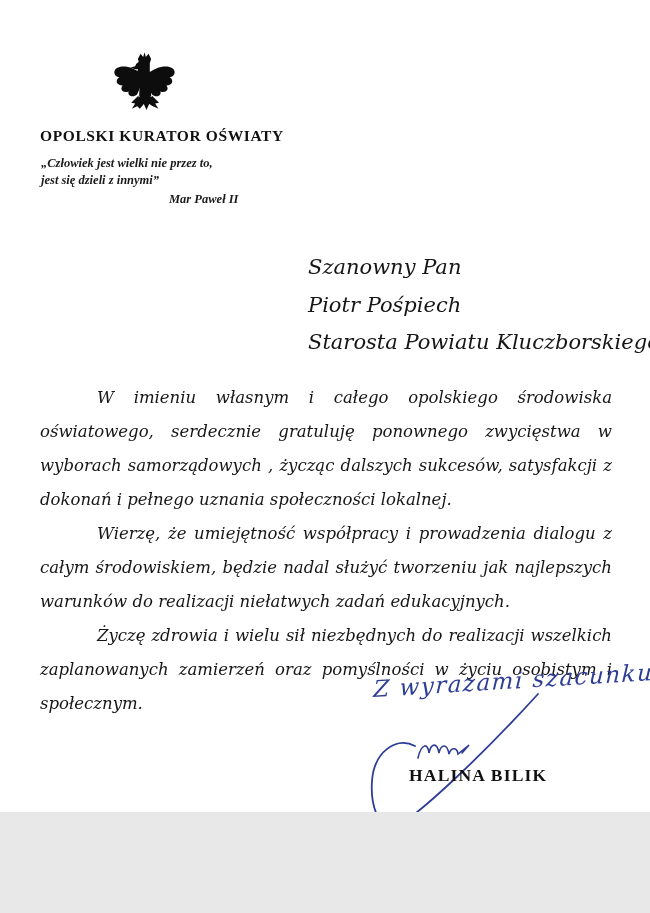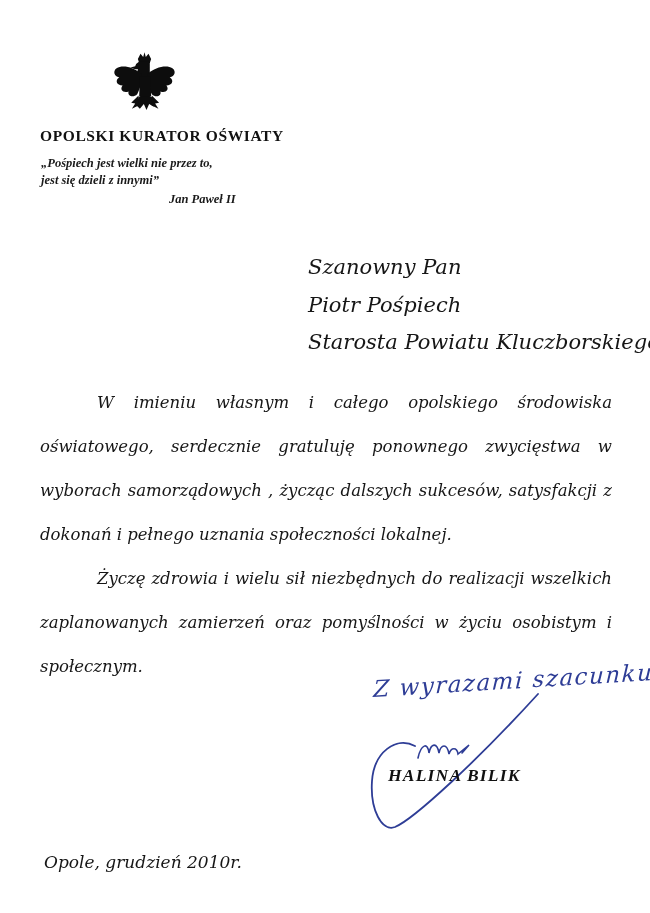--- a/index.html
+++ b/index.html
@@ -1,19 +1,19 @@
 <!DOCTYPE html>
 <html><head>
 <meta charset="utf-8">
 <style>
   html, body { margin: 0; padding: 0; background: #e8e8e8; }
   .page {
     position: relative;
     width: 650px;
-    height: 913px;
+    height: 812px;
     background: #ffffff;
     overflow: hidden;
     font-family: "DejaVu Serif", serif;
     color: #1c1c1c;
   }
 
   
   .emblem {
     position: absolute;
     left: 111px; top: 51px;
@@ -59,21 +59,21 @@
     white-space: nowrap;
   }
 
   
   .letter-body {
     position: absolute;
     left: 40px; top: 381px;
     width: 572px;
     font-style: italic;
     font-size: 16.5px;
-    line-height: 44px;
+    line-height: 34px;
     text-align: justify;
     color: #161616;
   }
   .letter-body p { margin: 0; text-indent: 57px; }
 
   
   .closing-handwritten {
     position: absolute;
     left: 374px; top: 676px;
     font-style: italic;
@@ -85,23 +85,22 @@
     white-space: nowrap;
   }
   .flourish {
     position: absolute;
     left: 358px; top: 686px;
     width: 205px; height: 165px;
     pointer-events: none;
   }
   .signer-name {
     position: absolute;
-    left: 388px; top: 765px;
+    left: 409px; top: 765px;
     font-family: "Liberation Serif", serif;
-    font-style: italic;
     font-weight: bold;
     font-size: 17.5px;
     letter-spacing: 1.2px;
     color: #111;
     white-space: nowrap;
   }
 
   
   .place-date {
     position: absolute;
@@ -133,33 +132,34 @@
       <path d="M41 69 L61 69 L64 84 L57 80 L53 89 L49 80 L43 87 L38 82 Z"></path>
 
       <path d="M41 67 L30 78 L36 79 L31 87 L41 82 Z"></path>
       <path d="M61 67 L72 78 L66 79 L71 87 L61 82 Z"></path>
     </g>
   </svg>
 
   <h1 class="lh-title">OPOLSKI KURATOR OŚWIATY</h1>
 
   <div class="lh-quote">
-    <div class="q-line1">„Pośpiech jest wielki nie przez to,</div>
+    <div class="q-line1">„Człowiek jest wielki nie przez to,</div>
     <div class="q-line4">jest się dzieli z innymi”</div>
-    <div class="quote-attribution">Jan Paweł II</div>
+    <div class="quote-attribution">Mar Paweł II</div>
   </div>
 
   <div class="recipient">
     <div>Szanowny Pan</div>
     <div>Piotr Pośpiech</div>
     <div>Starosta Powiatu Kluczborskiego</div>
   </div>
 
   <div class="letter-body">
     <p>W imieniu własnym i całego opolskiego środowiska oświatowego, serdecznie gratuluję ponownego zwycięstwa w wyborach samorządowych , życząc dalszych sukcesów, satysfakcji z dokonań i pełnego uznania społeczności lokalnej.</p>
+    <p>Wierzę, że umiejętność współpracy i prowadzenia dialogu z całym środowiskiem, będzie nadal służyć tworzeniu jak najlepszych warunków do realizacji niełatwych zadań edukacyjnych.</p>
     <p>Życzę zdrowia i wielu sił niezbędnych do realizacji wszelkich zaplanowanych zamierzeń oraz pomyślności w życiu osobistym i społecznym.</p>
   </div>
 
   <div class="closing-handwritten">Z wyrazami szacunku</div>
 
   <svg class="flourish" viewBox="0 0 205 165" xmlns="http://www.w3.org/2000/svg" aria-hidden="true">
     <g fill="none" stroke="#2e3d96" stroke-linecap="round">
 
       <path stroke-width="1.8" d="M57 60 C38 50 16 66 14 95 C12 124 24 146 37 141 C56 133 120 74 180 8"></path>
 

